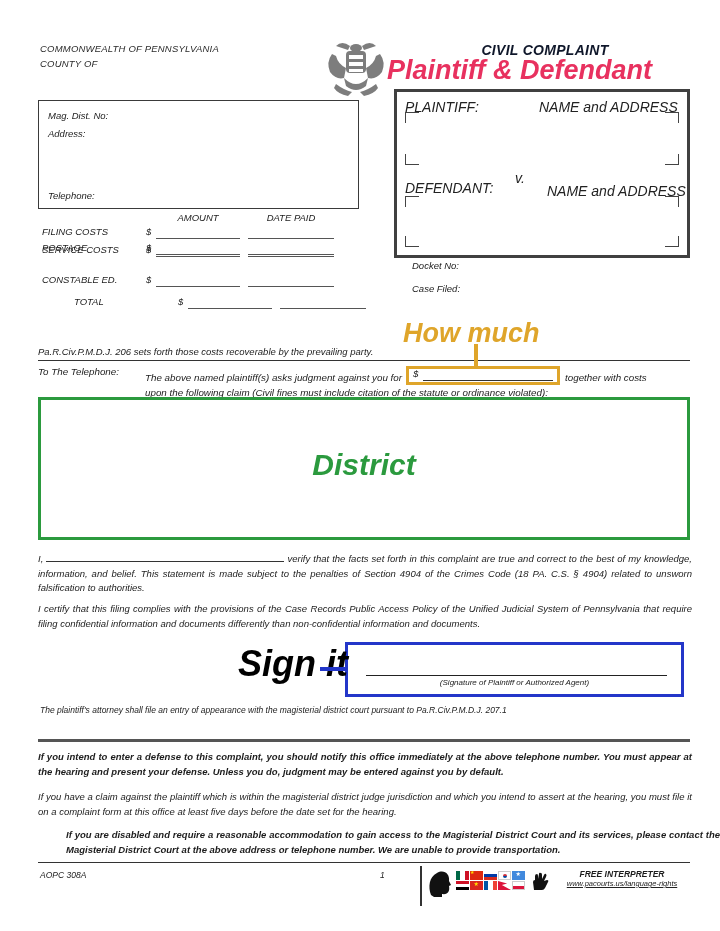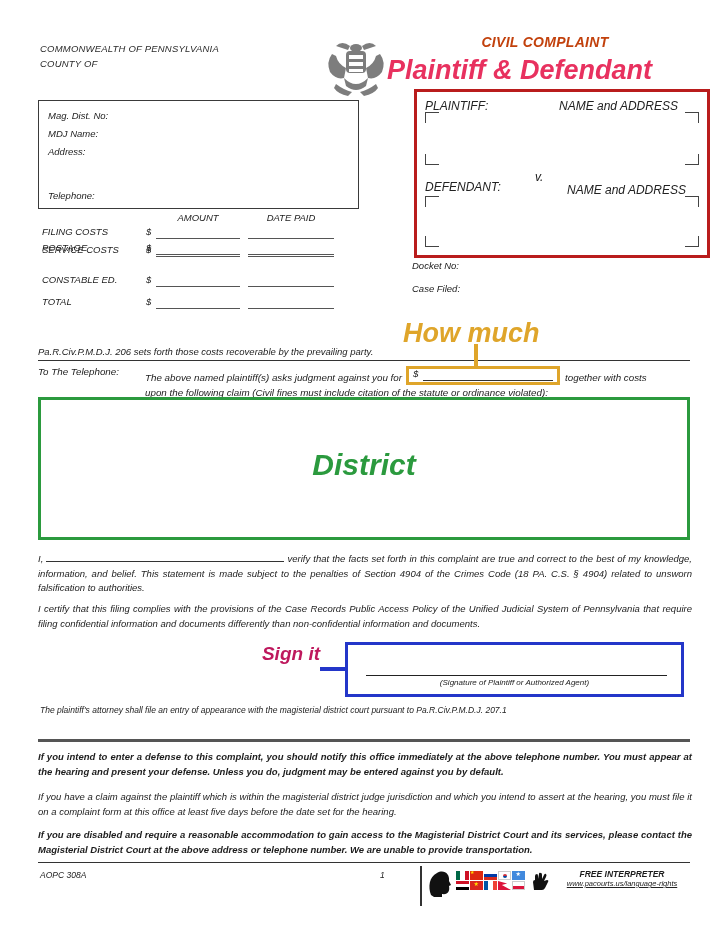--- a/index.html
+++ b/index.html
@@ -6,29 +6,29 @@
   .page{
     position:relative;width:720px;height:931px;background:#ffffff;
     font-family:"Liberation Sans","DejaVu Sans",sans-serif;color:#1c1c1c;
     overflow:hidden;margin:0 auto;font-style:italic;
   }
   .abs{position:absolute;}
 
   
   .hdr-left{left:40px;top:41px;font-size:9.5px;line-height:15px;letter-spacing:.2px;color:#2a2a2a;}
   .coat{left:322px;top:38px;width:68px;height:64px;}
-  .title{left:425px;top:34px;width:240px;text-align:center;font-size:14px;font-weight:bold;letter-spacing:.3px;color:#c2410c;}
+  .title{left:425px;top:42px;width:240px;text-align:center;font-size:14px;font-weight:bold;letter-spacing:.3px;color:#0f172a;}
   .ann-parties{left:387px;top:55px;width:300px;font-size:27px;font-weight:bold;color:#e8315f;white-space:nowrap;}
 
   
   .court-box{left:38px;top:100px;width:310px;height:95px;border:1.5px solid #3a3a3a;padding:6px 0 6px 9px;font-size:9.5px;line-height:18px;}
   .court-tel{position:absolute;left:9px;bottom:3px;}
 
   
-  .parties-box{left:414px;top:89px;width:290px;height:163px;border:3px solid #b91c1c;font-size:12px;color:#222;}
+  .parties-box{left:394px;top:89px;width:290px;height:163px;border:3px solid #404040;font-size:14px;color:#222;}
   .pb-lbl{position:absolute;}
   .crop{position:absolute;width:13px;height:10px;}
   .crop.tl{border-left:1.5px solid #444;border-top:1.5px solid #444;}
   .crop.tr{border-right:1.5px solid #444;border-top:1.5px solid #444;}
   .crop.bl{border-left:1.5px solid #444;border-bottom:1.5px solid #444;}
   .crop.br{border-right:1.5px solid #444;border-bottom:1.5px solid #444;}
 
   .docket{left:412px;top:260px;font-size:9.5px;}
   .casefiled{left:412px;top:283px;font-size:9.5px;}
 
@@ -60,29 +60,29 @@
 
   .para{left:38px;width:654px;font-size:9.5px;line-height:14.5px;text-align:justify;}
   .verify{top:551px;}
   .name-blank{display:inline-block;width:238px;border-bottom:1.2px solid #333;height:10px;vertical-align:baseline;}
   .certify{top:602px;}
 
   
   .sign-box{left:345px;top:642px;width:333px;height:49px;border:3.5px solid #2336c9;}
   .sig-line{position:absolute;left:18px;right:14px;top:30px;border-top:1.3px solid #222;}
   .sig-caption{position:absolute;left:0;right:0;top:33px;text-align:center;font-size:8px;color:#222;}
-  .ann-signit{position:absolute;right:100%;top:-2px;margin-right:28px;font-size:19px;font-weight:bold;color:#be185d;white-space:nowrap;}
+  .ann-signit{position:absolute;right:100%;top:-2px;font-size:36px;font-weight:bold;color:#000000;white-space:nowrap;}
   .sign-connector{position:absolute;right:100%;top:22px;width:28px;height:4px;background:#2336c9;}
 
   .attorney{left:40px;top:705px;width:650px;font-size:8.5px;}
 
   .thick-rule{left:38px;top:739px;width:652px;height:3px;background:#555;}
   .notice1{top:750px;font-weight:bold;}
   .notice2{top:790px;}
-  .notice3{top:828px;font-weight:bold;}
+  .notice3{top:828px;font-weight:bold;margin-left:28px;}
 
   
   .footer-rule{left:38px;top:862px;width:652px;height:0;border-top:1.5px solid #333;}
   .form-no{left:40px;top:870px;font-size:8.5px;}
   .page-no{left:380px;top:870px;font-size:8.5px;}
   .footer-divider{left:420px;top:866px;width:1.5px;height:40px;background:#333;}
   .head-icon{left:428px;top:869px;width:24px;height:30px;}
   .flags{left:456px;top:871px;width:71px;display:grid;grid-template-columns:repeat(5,13px);grid-auto-rows:9px;gap:1px;}
   .flag{width:13px;height:9px;display:inline-block;position:relative;overflow:hidden;}
   .f-mexico{background:linear-gradient(90deg,#006847 33%,#fff 33% 66%,#ce1126 66%);}
@@ -134,21 +134,20 @@
         <rect x="27" y="31" width="14" height="3"></rect>
       </g>
     </svg>
   </div>
 
   <div class="abs title">CIVIL COMPLAINT</div>
   <div class="abs ann-parties">Plaintiff &amp; Defendant</div>
 
   <div class="abs court-box">
     <div>Mag. Dist. No:</div>
-    <div>MDJ Name:</div>
     <div>Address:</div>
     <div class="court-tel">Telephone:</div>
   </div>
 
   <div class="abs parties-box">
     <span class="pb-lbl" style="left:8px;top:7px;">PLAINTIFF:</span>
     <span class="pb-lbl" style="left:142px;top:7px;">NAME and ADDRESS</span>
     <span class="crop tl" style="left:8px;top:20px;"></span>
     <span class="crop tr" style="right:8px;top:20px;"></span>
     <span class="crop bl" style="left:8px;top:62px;"></span>
@@ -185,21 +184,21 @@
     <span class="cur">$</span>
     <span class="ln1"></span>
     <span class="ln2"></span>
   </div>
   <div class="abs cost-row" style="top:274px;">
     <span class="lbl">CONSTABLE ED.</span>
     <span class="cur">$</span>
     <span class="ln1"></span>
     <span class="ln2"></span>
   </div>
-  <div class="abs cost-row" style="top:296px;">
+  <div class="abs cost-row" style="top:296px;margin-left:32px;">
     <span class="lbl">TOTAL</span>
     <span class="cur">$</span>
     <span class="ln1"></span>
     <span class="ln2"></span>
   </div>
 
   <div class="abs rule206">Pa.R.Civ.P.M.D.J. 206 sets forth those costs recoverable by the prevailing party.</div>
   <div class="abs rule206-line"></div>
 
   <div class="abs tdl">To The Telephone:</div>

